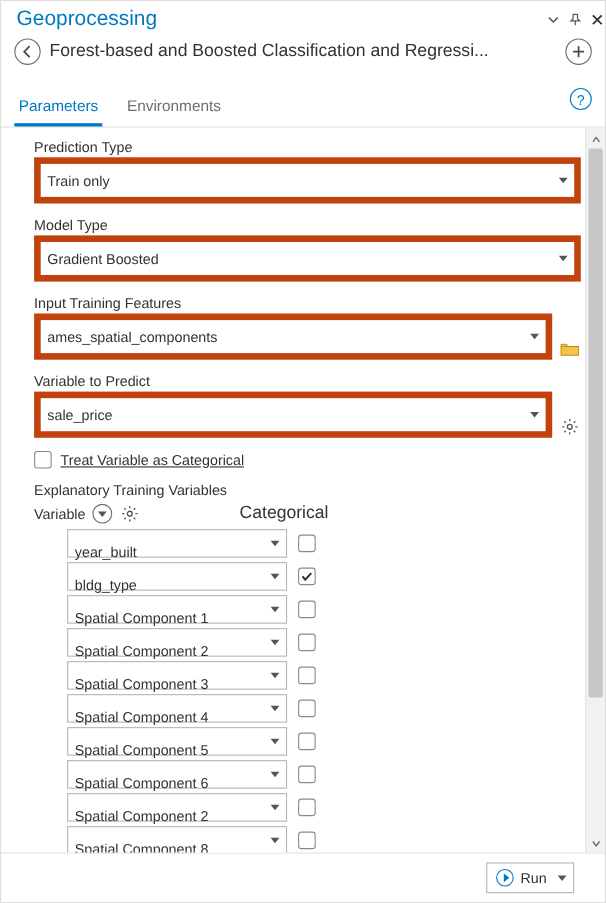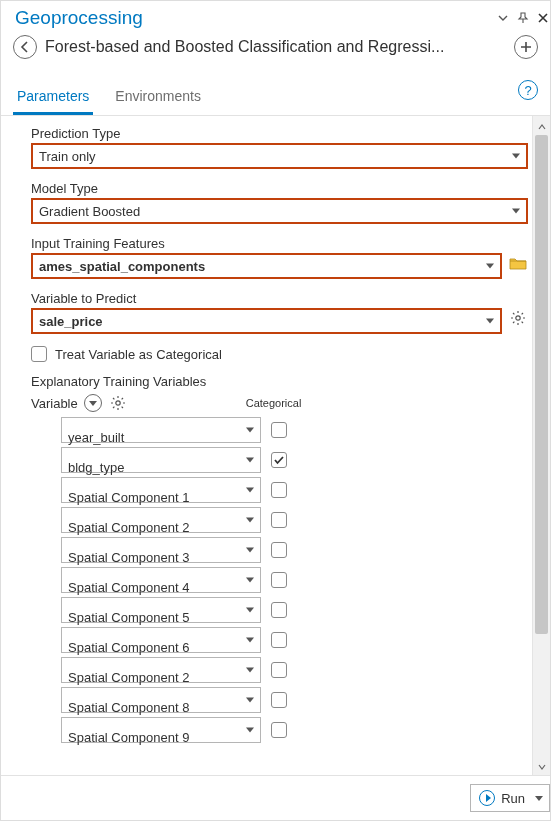--- a/index.html
+++ b/index.html
@@ -108,62 +108,62 @@
     display: flex; flex-direction: column; align-items: center;
     padding-top: 3px;
   }
   .sb-arrow { width: 100%; height: 16px; display:flex;align-items:center;justify-content:center;color:#666;font-size:10px;cursor:pointer;}
   .sb-track { flex:1; width:100%; position:relative;}
   .sb-thumb { position:absolute;top:0;left:2px;right:2px;height:80%;background:#c6c6c6;border-radius:2px;}
   .field-group { margin-bottom: 12px; }
   .label { font-size: 13px; color: #323232; margin-bottom: 2px; display:block; }
   .select, .combo {
     width: 100%;
-    height: 26px;
-    border: 2px solid #c2410c;
+    height: 42px;
+    border: 6px solid #c2410c;
     background: #fff;
     padding: 2px 22px 2px 6px;
     font-size: 13px;
     color: #323232;
     position: relative;
     display: flex;
     align-items: center;
   }
   .select .caret, .combo .caret, .var-select .caret {
     position: absolute; right: 6px; top: 50%; transform: translateY(-50%);
     width: 0; height: 0; border-left: 4px solid transparent; border-right: 4px solid transparent; border-top: 5px solid #555;
   }
-  .hrow { display:flex; align-items:flex-start; gap:6px;font-weight:bold; }
+  .hrow { display:flex; align-items:flex-end; gap:6px; }
   .hrow .select, .hrow .combo { flex:1; }
   .icon-btn {
     width: 20px; height: 20px;
     display:flex;align-items:center;justify-content:center;
     cursor:pointer;
     color:#555;
   }
-  .checkbox-row { display:flex;align-items:center;gap:8px; margin: 6px 0 12px 0;}
+  .checkbox-row { display:flex;align-items:center;gap:8px; margin: 6px 0 12px 0; text-decoration: underline;}
   .cbox {
     width:16px;height:16px;border:1px solid #8a8a8a;border-radius:3px;background:#fff;display:flex;align-items:center;justify-content:center;
     font-size:12px;color:#323232;
   }
   .section-head { font-size:13px;margin-bottom:4px;}
   .var-header-row{ display:flex;align-items:center;gap:6px;margin-bottom:4px;}
   .var-header-row .vlabel{font-size:13px;}
   .circ-down{width:18px;height:18px;border:1px solid #6a6a6a;border-radius:50%;display:flex;align-items:center;justify-content:center;cursor:pointer;}
   .circ-down::after{content:"";width:0;height:0;border-left:4px solid transparent;border-right:4px solid transparent;border-top:5px solid #555;}
-  .cat-label{margin-left:112px;font-size:11px;}
+  .cat-label{margin-left:84px;font-size:16px;}
   .var-table{padding-left:30px;}
   .var-row{display:flex;align-items:center;gap:10px;margin-bottom:4px;}
   .var-select{
     width:200px;height:26px;border:1px solid #b5b5b5;background:#fff;
     padding:16px 22px 2px 6px;font-size:13px;position:relative;display:flex;align-items:center;
   }
   .footer{
     border-top:1px solid #e2e2e2;
-    padding:8px 0;
+    padding:8px 28px;
     display:flex;justify-content:flex-end;
   }
   .run-btn{
     display:flex;align-items:center;gap:6px;
     border:1px solid #b5b5b5;background:#fff;
     height:28px;padding:0 6px 0 8px;cursor:pointer;font-size:13px;
   }
   .run-play{
     width:16px;height:16px;border:1.2px solid #0079c1;border-radius:50%;
     display:flex;align-items:center;justify-content:center;

